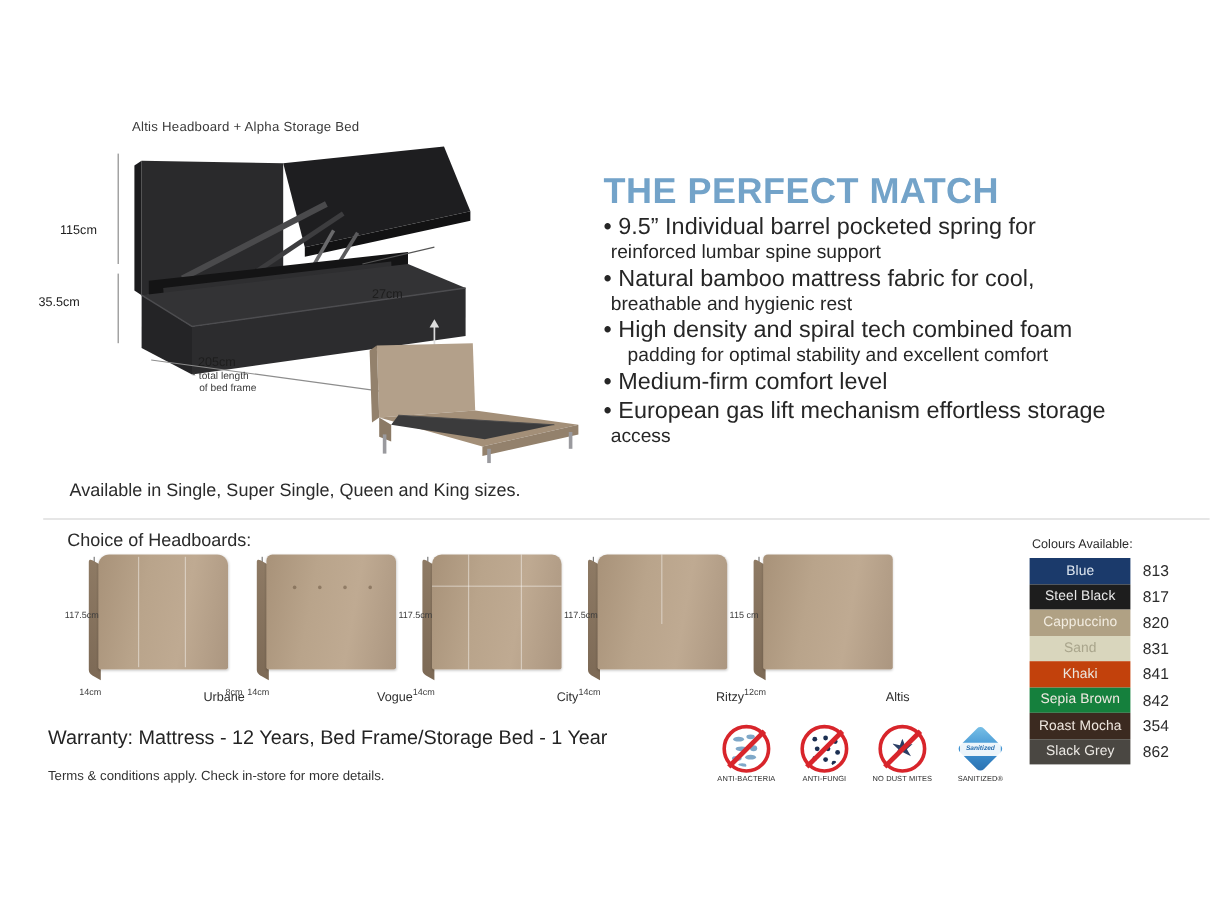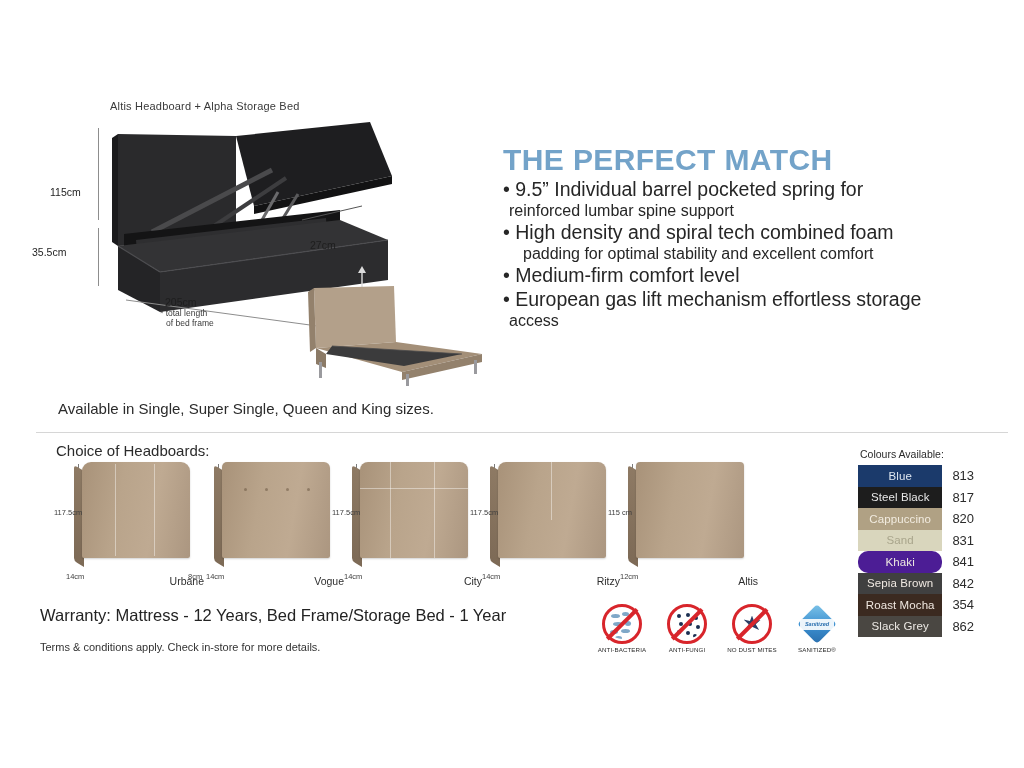--- a/index.html
+++ b/index.html
@@ -415,20 +415,24 @@
 </svg>
 
 <div id="features">
   <div id="headline" style="color: rgb(115, 163, 201);">THE PERFECT MATCH</div>
 
   <div class="feat">
     <div class="feat-main">• 9.5” Individual barrel pocketed spring for</div>
     <div class="feat-sub">reinforced lumbar spine support</div>
   </div>
   <div class="feat">
+    <div class="feat-main">• Natural bamboo mattress fabric for cool,</div>
+    <div class="feat-sub">breathable and hygienic rest</div>
+  </div>
+  <div class="feat">
     <div class="feat-main">• High density and spiral tech combined foam</div>
     <div class="feat-sub indent2">padding for optimal stability and excellent comfort</div>
   </div>
   <div class="feat">
     <div class="feat-main">• Medium-firm comfort level</div>
   </div>
   <div class="feat">
     <div class="feat-main">• European gas lift mechanism effortless storage</div>
     <div class="feat-sub">access</div>
   </div>
@@ -516,25 +520,25 @@
   </div>
   <div class="col-row">
     <div class="col-swatch" style="background: rgb(176, 161, 132); color: rgb(242, 236, 224);">Cappuccino</div>
     <div class="col-code">820</div>
   </div>
   <div class="col-row">
     <div class="col-swatch" style="background: rgb(217, 214, 189); color: rgb(169, 165, 140);">Sand</div>
     <div class="col-code">831</div>
   </div>
   <div class="col-row">
-    <div class="col-swatch" style="background: #4c1d95; color: rgb(236, 231, 224); border-radius: 10px;">Khaki</div>
+    <div class="col-swatch" style="background: #c2410c; color: rgb(236, 231, 224);">Khaki</div>
     <div class="col-code">841</div>
   </div>
   <div class="col-row">
-    <div class="col-swatch" style="background: #404040; color: rgb(240, 233, 226);">Sepia Brown</div>
+    <div class="col-swatch" style="background: #15803d; color: rgb(240, 233, 226);">Sepia Brown</div>
     <div class="col-code">842</div>
   </div>
   <div class="col-row">
     <div class="col-swatch" style="background: rgb(59, 42, 32); color: rgb(239, 231, 223);">Roast Mocha</div>
     <div class="col-code">354</div>
   </div>
   <div class="col-row">
     <div class="col-swatch" style="background: rgb(74, 71, 66); color: rgb(236, 233, 228);">Slack Grey</div>
     <div class="col-code">862</div>
   </div>

